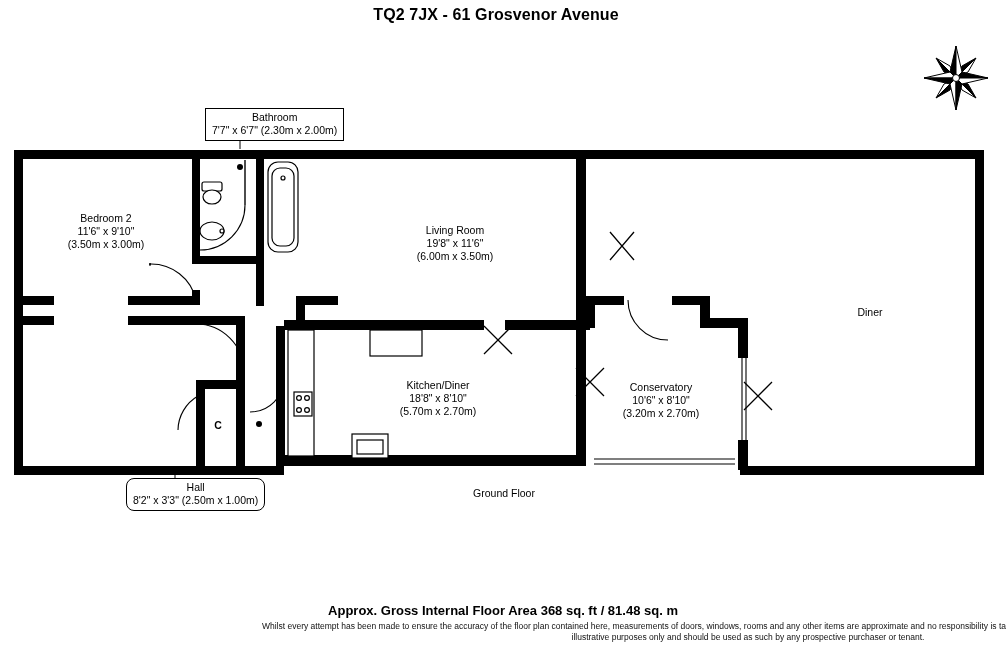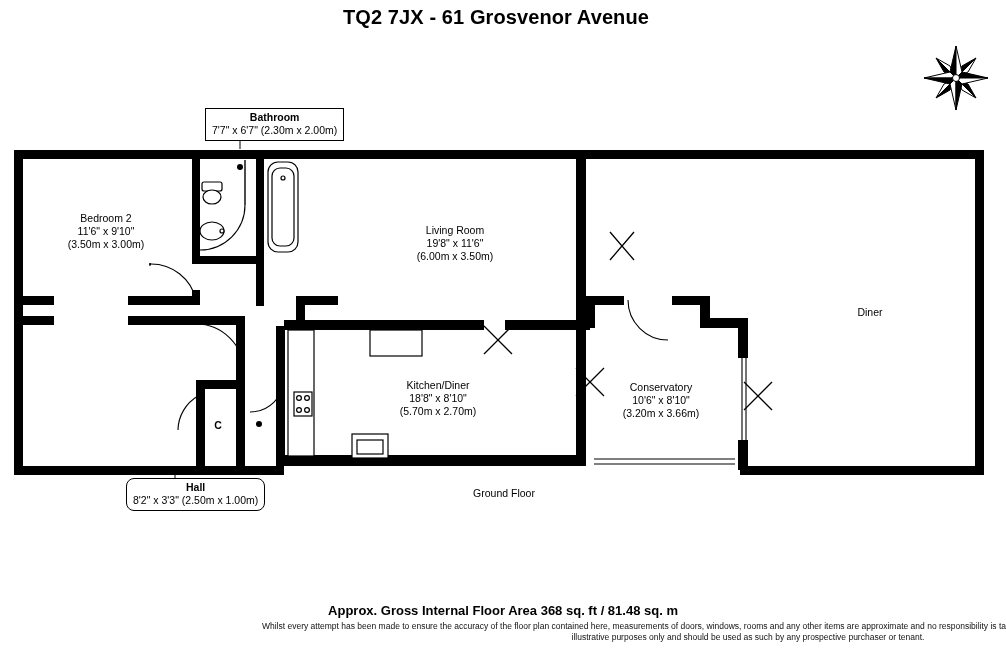--- a/index.html
+++ b/index.html
@@ -17,21 +17,21 @@
     height: 664px;
     overflow: hidden;
     background: #ffffff;
   }
   .title {
     position: absolute;
     top: 6px;
     left: 0;
     width: 992px;
     text-align: center;
-    font-size: 20px;
+    font-size: 16px;
     font-weight: bold;
     letter-spacing: 0.1px;
   }
   .room-label {
     position: absolute;
     text-align: center;
     font-size: 10.5px;
     line-height: 13px;
     white-space: nowrap;
   }
@@ -46,21 +46,21 @@
     position: absolute;
     border: 1px solid #000;
     background: #fff;
     text-align: center;
     font-size: 10.5px;
     line-height: 13px;
     padding: 2px 6px 3px 6px;
     white-space: nowrap;
   }
   .boxed-label .name {
-    font-weight: bold;
+    font-weight: normal;
     display: block;
   }
   .floor-label {
     position: absolute;
     font-size: 10.5px;
     font-weight: normal;
     text-align: center;
     white-space: nowrap;
   }
   .footer {
@@ -308,21 +308,21 @@
 
   <div class="room-label" style="left:358px; top:379px; width:160px;">
     <span class="name">Kitchen/Diner</span>
     <span class="dim">18'8" x 8'10"</span>
     <span class="dim">(5.70m x 2.70m)</span>
   </div>
 
   <div class="room-label" style="left:588px; top:381px; width:146px;">
     <span class="name">Conservatory</span>
     <span class="dim">10'6" x 8'10"</span>
-    <span class="dim">(3.20m x 3.66m)</span>
+    <span class="dim">(3.20m x 2.70m)</span>
   </div>
 
   <div class="room-label" style="left:812px; top:306px; width:116px;">
     <span class="name">Diner</span>
   </div>
 
   <div class="room-label" style="left:205px; top:419px; width:26px; font-weight:bold;">C</div>
 
   <div class="boxed-label" style="left:205px; top:108px;">
     <span class="name">Bathroom</span>

